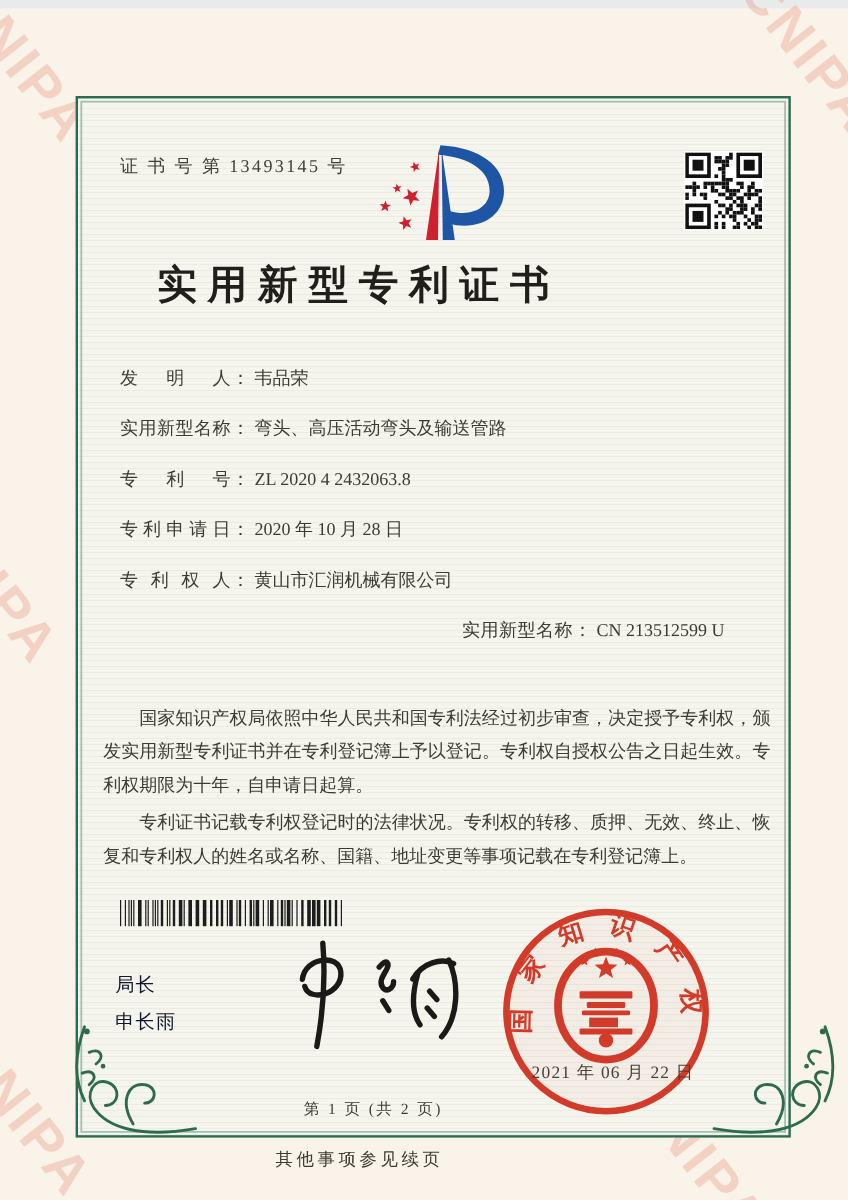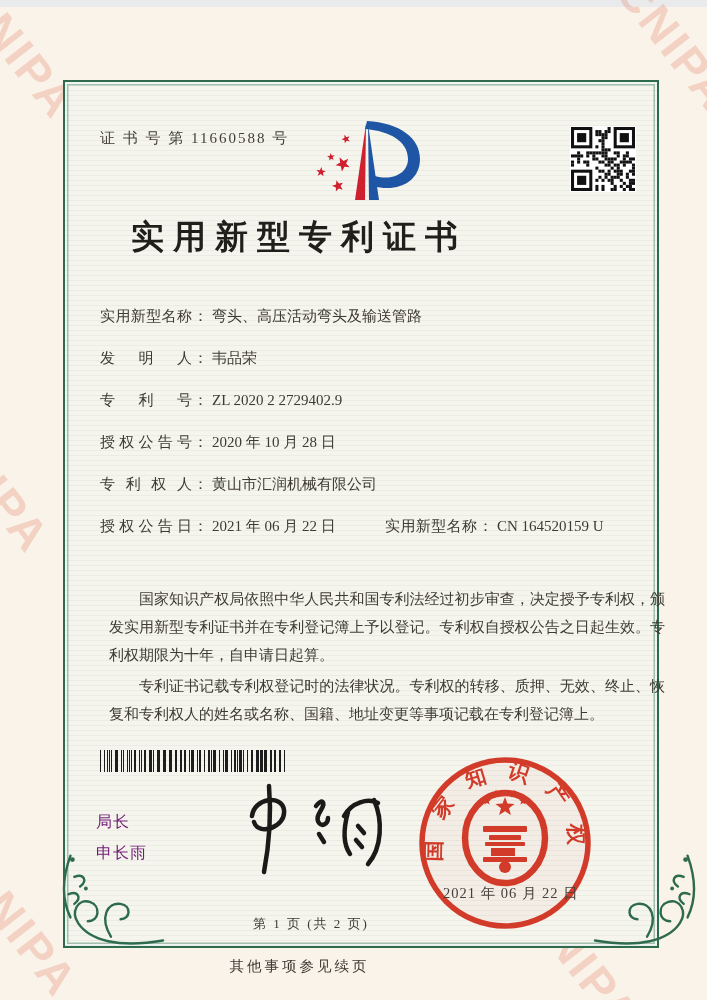--- a/index.html
+++ b/index.html
@@ -30,27 +30,27 @@
   .logo{position:absolute;left:296px;top:114px;width:136px;height:94px;}
   .qr{position:absolute;left:570px;top:126px;width:64px;height:64px;background:#fff;padding:1px;}
   
   .fields{position:absolute;left:100px;top:303px;width:545px;font-size:15px;color:#3d3a33;}
   .frow{margin-bottom:16px;line-height:26px;position:relative;white-space:nowrap;}
   .flabel{display:inline-block;width:92px;text-align:justify;text-align-last:justify;vertical-align:top;}
   .fcolon{margin:0 4px 0 1px;}
   .fcell2{position:absolute;left:285px;top:0;}
   
   .paras{position:absolute;left:86px;top:586px;width:556px;font-size:15px;line-height:1.85;
-    color:#3d3a33;text-align:justify;margin-left:23px;}
+    color:#3d3a33;text-align:justify;}
   .paras p{margin:0 0 4px 0;text-indent:2em;}
   
   .barcode{position:absolute;left:100px;top:750px;width:190px;height:22px;}
   
   .director{position:absolute;left:96px;top:806px;font-family:"Liberation Sans",sans-serif;
-    font-size:16px;line-height:31px;color:#701a75;letter-spacing:1px;}
+    font-size:16px;line-height:31px;color:#0f172a;letter-spacing:1px;}
   .signature{position:absolute;left:222px;top:778px;width:190px;height:102px;}
   
   .seal{position:absolute;left:412px;top:750px;width:186px;height:186px;}
   .seal-date{position:absolute;left:443px;top:884px;width:170px;font-size:14.5px;
     letter-spacing:1px;color:#45403a;white-space:nowrap;}
   .page-info{position:absolute;left:63px;top:915px;width:496px;text-align:center;
     font-size:13px;color:#3d3a33;letter-spacing:2px;}
   .footer-note{position:absolute;left:0;top:957px;width:599px;text-align:center;
     font-size:14.5px;color:#3d3a33;letter-spacing:3px;}
   .flourish{position:absolute;width:118px;height:106px;}
@@ -67,21 +67,21 @@
 <div class="wm faint" style="left:322px;top:128px;">CNIPA</div>
 <div class="wm gray" style="left:428px;top:262px;">CNIPA</div>
 <div class="wm" style="left:-34px;top:408px;">CNIPA</div>
 <div class="wm" style="left:-6px;top:852px;">CNIPA</div>
 <div class="wm" style="left:556px;top:886px;">CNIPA</div>
 
 <div class="frame">
   <div class="guilloche"></div>
 </div>
 
-<div class="cert-number">证 书 号 第 11660588 号</div>
+<div class="cert-number">证 书 号 第 13493145 号</div>
 
 <svg class="logo" viewBox="0 0 136 94">
   <g id="logo-stars" fill="#cf2030">
       <polygon points="48.4,20.8 50.5,23.2 53.5,22.2 51.9,24.9 53.8,27.5 50.7,26.8 48.8,29.3 48.5,26.2 45.5,25.2 48.4,24.0"></polygon>
       <polygon points="34.5,39.0 35.8,41.5 38.6,41.3 36.6,43.3 37.7,45.9 35.2,44.7 33.1,46.5 33.5,43.7 31.1,42.2 33.9,41.8"></polygon>
       <polygon points="43.5,43.3 47.5,46.9 52.3,44.7 50.1,49.5 53.7,53.3 48.5,52.8 45.9,57.4 44.8,52.2 39.6,51.2 44.2,48.6"></polygon>
       <polygon points="25.4,53.0 26.4,56.4 29.9,56.9 26.9,58.8 27.6,62.3 24.8,60.1 21.7,61.8 23.0,58.5 20.4,56.0 23.9,56.2"></polygon>
       <polygon points="40.4,66.2 42.9,69.6 47.0,68.7 44.5,72.1 46.7,75.7 42.7,74.4 39.9,77.6 39.9,73.4 36.0,71.7 40.0,70.4"></polygon>
     </g>
   <polygon points="70,10 59,86 69,86" fill="#cf2030"></polygon>
@@ -218,40 +218,37 @@
     <rect x="42" y="60" width="3" height="3" fill="#111"></rect>
     <rect x="51" y="60" width="3" height="3" fill="#111"></rect>
     <rect x="57" y="60" width="3" height="3" fill="#111"></rect>
     <rect x="60" y="60" width="3" height="3" fill="#111"></rect>
   </svg>
 
 <div class="cert-title">实用新型专利证书</div>
 
 <div class="fields">
   <div class="frow">
+    <span class="flabel">发明人</span><span class="fcolon">：</span><span class="fvalue">韦品荣</span>
+  </div>
+  <div class="frow">
     <span class="flabel">实用新型名称</span><span class="fcolon">：</span><span class="fvalue">弯头、高压活动弯头及输送管路</span>
   </div>
   <div class="frow">
-    <span class="flabel">发明人</span><span class="fcolon">：</span><span class="fvalue">韦品荣</span>
-  </div>
-  <div class="frow">
-    <span class="flabel">专利号</span><span class="fcolon">：</span><span class="fvalue">ZL 2020 2 2729402.9</span>
-  </div>
-  <div class="frow">
-    <span class="flabel">授权公告号</span><span class="fcolon">：</span><span class="fvalue">2020 年 10 月 28 日</span>
+    <span class="flabel">专利号</span><span class="fcolon">：</span><span class="fvalue">ZL 2020 4 2432063.8</span>
+  </div>
+  <div class="frow">
+    <span class="flabel">专利申请日</span><span class="fcolon">：</span><span class="fvalue">2020 年 10 月 28 日</span>
   </div>
   <div class="frow">
     <span class="flabel">专利权人</span><span class="fcolon">：</span><span class="fvalue">黄山市汇润机械有限公司</span>
   </div>
   <div class="frow">
-    <span>
-      <span class="flabel">授权公告日</span><span class="fcolon">：</span><span class="fvalue">2021 年 06 月 22 日</span>
-    </span>
     <span class="fcell2">
-      <span class="flabel">实用新型名称</span><span class="fcolon">：</span><span class="fvalue">CN 164520159 U</span>
+      <span class="flabel">实用新型名称</span><span class="fcolon">：</span><span class="fvalue">CN 213512599 U</span>
     </span>
   </div>
 </div>
 
 <div class="paras">
   <p>国家知识产权局依照中华人民共和国专利法经过初步审查，决定授予专利权，颁发实用新型专利证书并在专利登记簿上予以登记。专利权自授权公告之日起生效。专利权期限为十年，自申请日起算。</p>
   <p>专利证书记载专利权登记时的法律状况。专利权的转移、质押、无效、终止、恢复和专利权人的姓名或名称、国籍、地址变更等事项记载在专利登记簿上。</p>
 </div>
 
 <svg class="barcode" viewBox="0 0 190 22" preserveAspectRatio="none">

